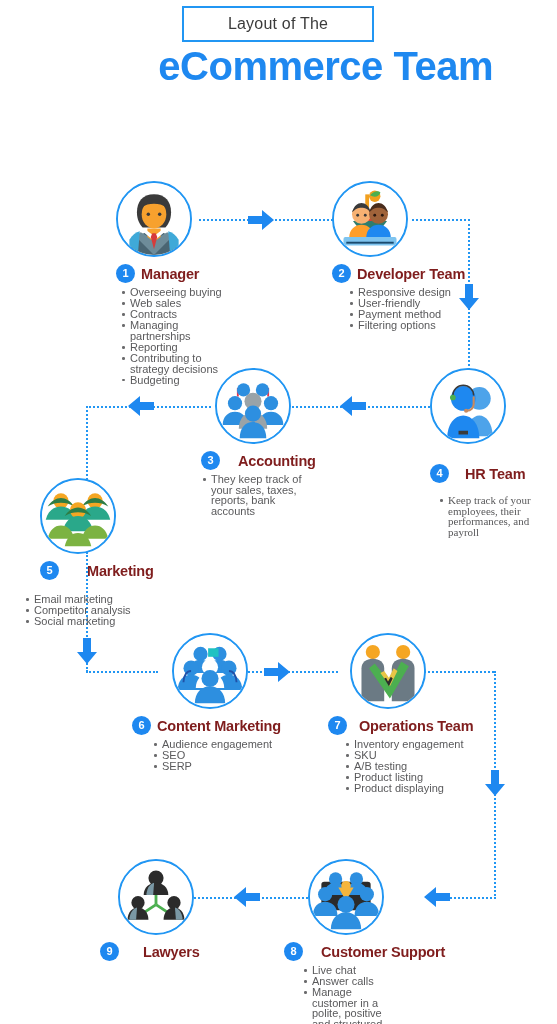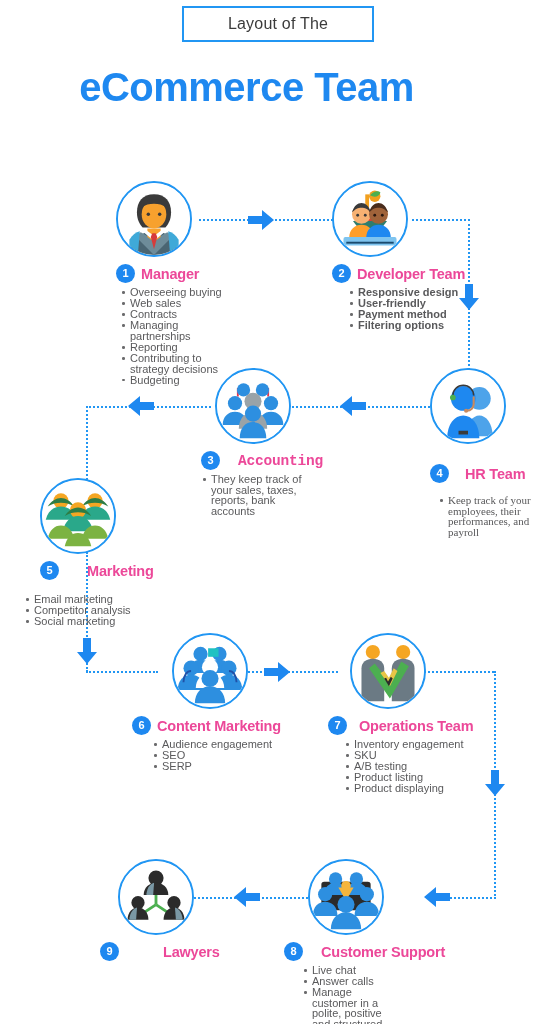--- a/index.html
+++ b/index.html
@@ -28,23 +28,23 @@
     align-items: center;
     justify-content: center;
   }
   .header-box span {
     font-size: 16px;
     color: #3b3b3b;
     letter-spacing: .2px;
   }
   .main-title {
     position: absolute;
-    left: 0; top: 65px;
+    left: 0; top: 44px;
     width: 493px;
-    text-align: center;
+    text-align: right;
     font-size: 40px;
     font-weight: bold;
     color: #1e88f0;
     letter-spacing: -0.5px;
   }
 
   
   .node { position: absolute; }
   .avatar {
     position: relative;
@@ -72,21 +72,21 @@
     font-size: 11px;
     font-weight: bold;
     display: flex;
     align-items: center;
     justify-content: center;
     line-height: 1;
   }
   .node-title {
     font-size: 14.5px;
     font-weight: bold;
-    color: #ec4899;
+    color: #7f1d1d;
     letter-spacing: -.2px;
   }
   ul.bullets {
     margin-top: 4px;
     padding-left: 14px;
     list-style: none;
   }
   ul.bullets li {
     position: relative;
     font-size: 11px;
@@ -246,21 +246,21 @@
         <circle cx="43" cy="34" r="1.5" fill="#2b1810"></circle>
         <circle cx="51" cy="34" r="1.5" fill="#2b1810"></circle>
         <rect x="10" y="57" width="56" height="9" rx="2" fill="#7ec4ef"></rect>
         <rect x="13" y="62" width="50" height="2" fill="#1a4a6e"></rect>
       </svg>
     </div>
     <div class="node-head">
       <div class="badge">2</div>
       <div class="node-title">Developer Team</div>
     </div>
-    <ul class="bullets" style="padding-left:26px;font-weight:bold;">
+    <ul class="bullets" style="padding-left:26px;">
       <li>Responsive design</li>
       <li>User-friendly</li>
       <li>Payment method</li>
       <li>Filtering options</li>
     </ul>
   </div>
 
   <div class="node" style="left:211px; top:368px; width:130px;">
     <div class="avatar" style="margin-left:4px;">
       <svg viewBox="0 0 76 76">
@@ -274,21 +274,21 @@
         <circle cx="57" cy="35" r="7.5" fill="#2d8fe0"></circle>
         <path d="M44 58c0-9 6-14 13-14s13 5 13 14z" fill="#2d8fe0"></path>
         <circle cx="38" cy="33" r="9" fill="#9aa3a8"></circle>
         <path d="M23 62c0-11 7-18 15-18s15 7 15 18z" fill="#9aa3a8"></path>
         <circle cx="38" cy="46" r="8.5" fill="#2d8fe0"></circle>
         <path d="M24 72c0-11 6-17 14-17s14 6 14 17z" fill="#2d8fe0"></path>
       </svg>
     </div>
     <div class="node-head" style="margin-left:-10px;">
       <div class="badge">3</div>
-      <div class="node-title" style="margin-left:12px;font-family:Liberation Mono, monospace;">Accounting</div>
+      <div class="node-title" style="margin-left:12px;">Accounting</div>
     </div>
     <ul class="bullets" style="padding-left:10px; margin-left:-10px; width:105px;">
       <li>They keep track of your sales, taxes, reports, bank accounts</li>
     </ul>
   </div>
 
   <div class="node" style="left:430px; top:368px; width:120px;">
     <div class="avatar">
       <svg viewBox="0 0 76 76">
         <circle cx="38" cy="38" r="38" fill="#fff"></circle>
@@ -441,17 +441,17 @@
         <path d="M8 62c0-8 5-13 11-13s11 5 11 13z" fill="#2b2b2b"></path>
         <circle cx="57" cy="44" r="7" fill="#2b2b2b"></circle>
         <path d="M46 62c0-8 5-13 11-13s11 5 11 13z" fill="#2b2b2b"></path>
         <path d="M10 60c1-6 4-10 8-11l-1 13h-7z" fill="#7a98a5"></path>
         <path d="M66 60c-1-6-4-10-8-11l1 13h7z" fill="#7a98a5"></path>
         <path d="M28 34c1-6 4-10 8-11l-1 13h-7z" fill="#7a98a5"></path>
       </svg>
     </div>
     <div class="node-head">
       <div class="badge">9</div>
-      <div class="node-title" style="margin-left:38px;">Lawyers</div>
+      <div class="node-title" style="margin-left:18px;">Lawyers</div>
     </div>
   </div>
 
 </div>
 
 </body></html>

